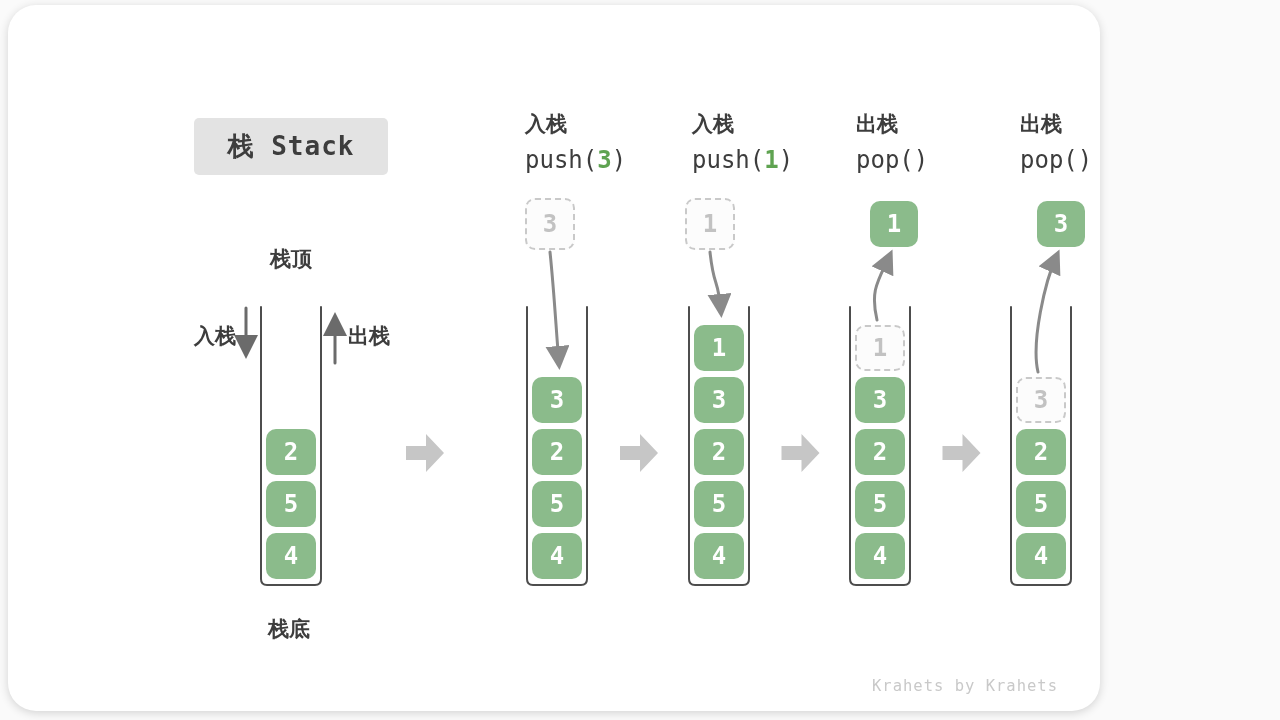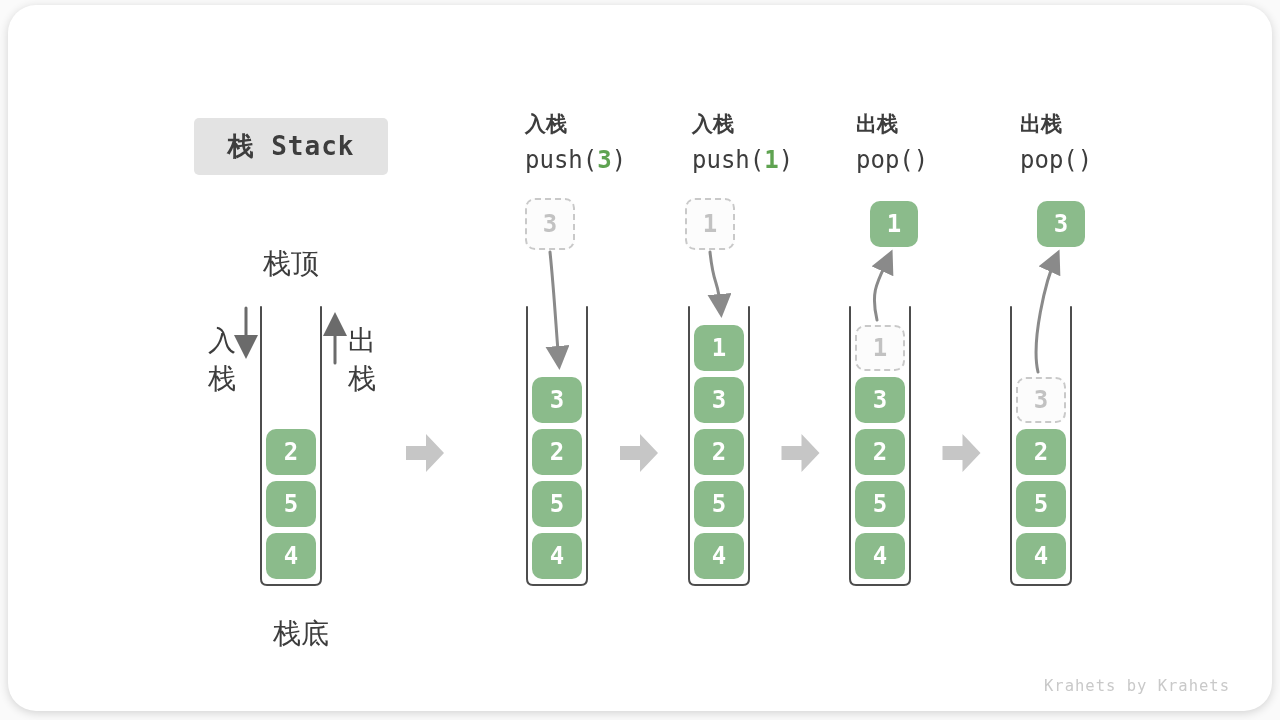--- a/index.html
+++ b/index.html
@@ -1,29 +1,29 @@
 <!DOCTYPE html>
 <html style="--c-block: #8bbb8b; --c-block_text: #ffffff; --c-arg: #5fa351; --c-heading_text: #3d3d3d; --c-title_bg: #e3e3e3; --c-wall: #4d4d4d; --c-step_arrow: #c6c6c6; --c-curve_arrow: #8a8a8a; --c-side_arrow: #6b6b6b; --c-dashed_border: #c9c9c9; --c-dashed_text: #c2c2c2; --c-watermark_text: #c9c9c9;"><head>
 <meta charset="utf-8">
 <style>
   html,body{margin:0;padding:0;width:1280px;height:720px;background:#fafafa;
     font-family:"Liberation Sans",sans-serif;overflow:hidden;}
-  .card{position:absolute;left:8px;top:5px;width:1264px;height:706px;background:#ffffff;
+  .card{position:absolute;left:8px;top:5px;width:1092px;height:706px;background:#ffffff;
     border-radius:28px;box-shadow:0 2px 10px rgba(0,0,0,0.16);}
   .abs{position:absolute;}
   .mono{font-family:"DejaVu Sans Mono",monospace;}
   #arrow-layer{position:absolute;left:0;top:0;z-index:3;pointer-events:none;}
   #columns-root{position:absolute;left:0;top:0;width:1280px;height:720px;z-index:2;}
   .title-badge{left:186px;top:113px;width:194px;height:57px;background:var(--c-title_bg);
     border-radius:5px;display:flex;align-items:center;justify-content:center;
     font-family:"DejaVu Sans Mono","Liberation Sans",sans-serif;
     font-size:26px;font-weight:700;color:var(--c-heading_text);letter-spacing:1px;z-index:2;}
-  .cjk-lbl{font-size:28px;font-weight:400;color:var(--c-heading_text);z-index:2;}
+  .cjk-lbl{font-size:21px;font-weight:700;color:var(--c-heading_text);z-index:2;}
   .lbl-top{left:243px;top:240px;width:80px;text-align:center;}
-  .lbl-bottom{left:253px;top:610px;width:80px;text-align:center;}
+  .lbl-bottom{left:241px;top:610px;width:80px;text-align:center;}
   .lbl-push{left:178px;top:317px;width:50px;text-align:right;}
   .lbl-pop{left:340px;top:317px;width:50px;text-align:left;}
   .col-header{position:absolute;top:106px;z-index:2;}
   .hdr-cjk{font-size:21px;font-weight:700;color:var(--c-heading_text);line-height:25px;margin-bottom:11px;}
   .hdr-code{font-family:"DejaVu Sans Mono",monospace;font-size:24px;color:var(--c-heading_text);line-height:26px;}
   .hdr-code .arg{color:var(--c-arg);font-weight:700;}
   .cell{position:absolute;display:flex;align-items:center;justify-content:center;
     font-family:"DejaVu Sans Mono",monospace;font-size:24px;font-weight:700;
     border-radius:10px;box-sizing:border-box;}
   .cell.block{background:var(--c-block);color:var(--c-block_text);}

